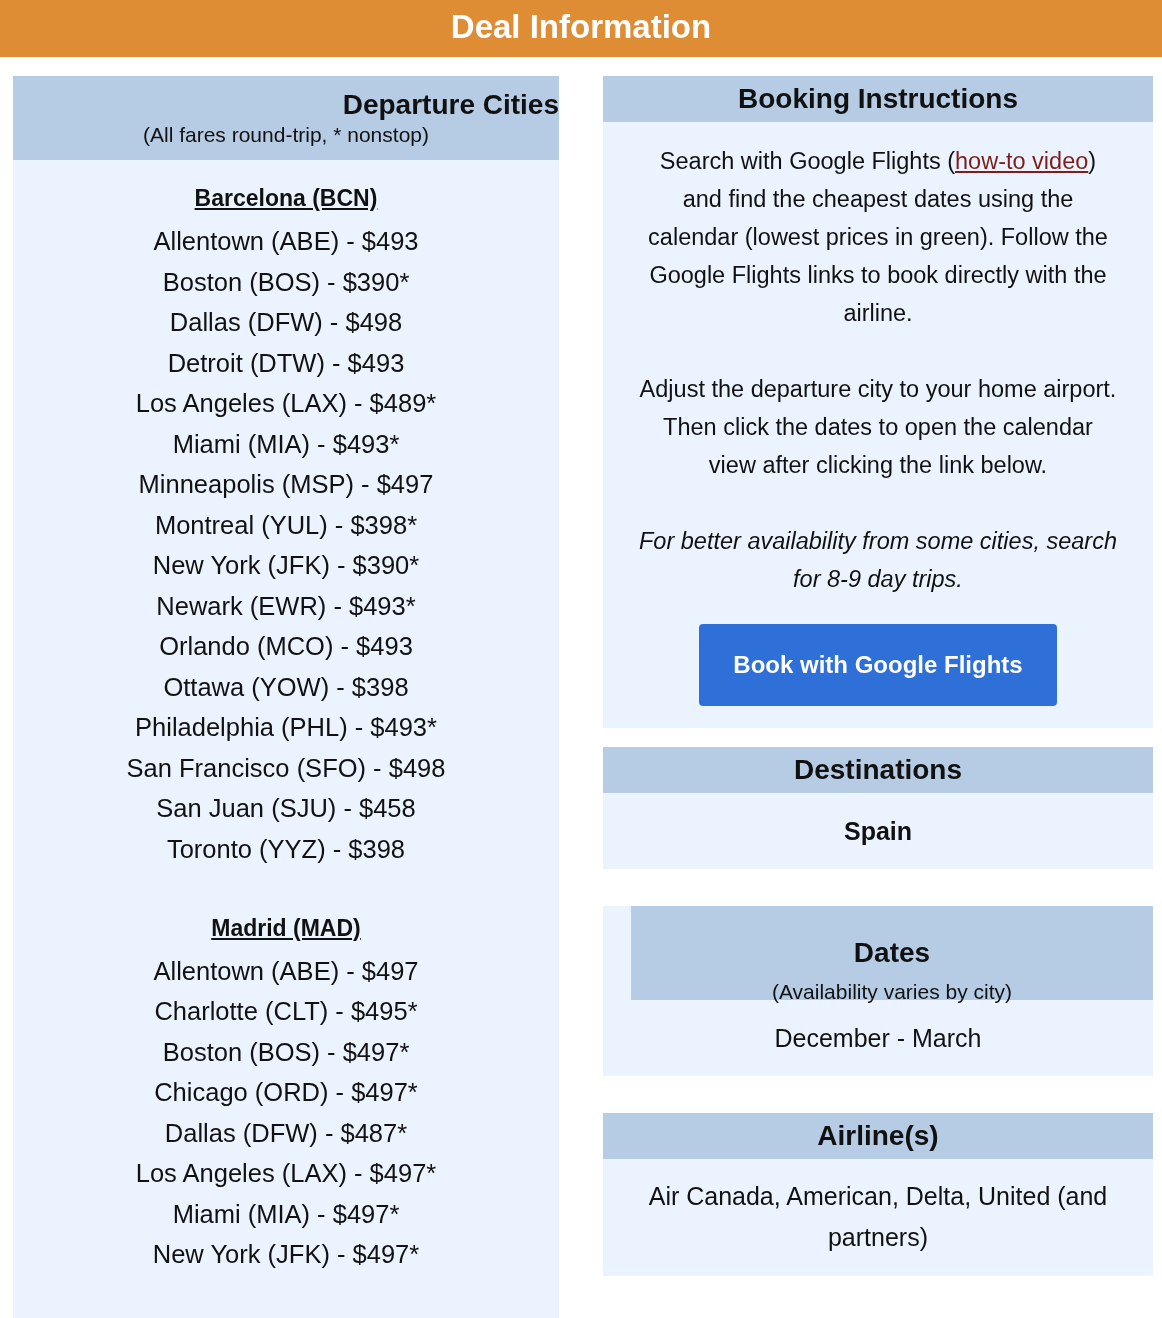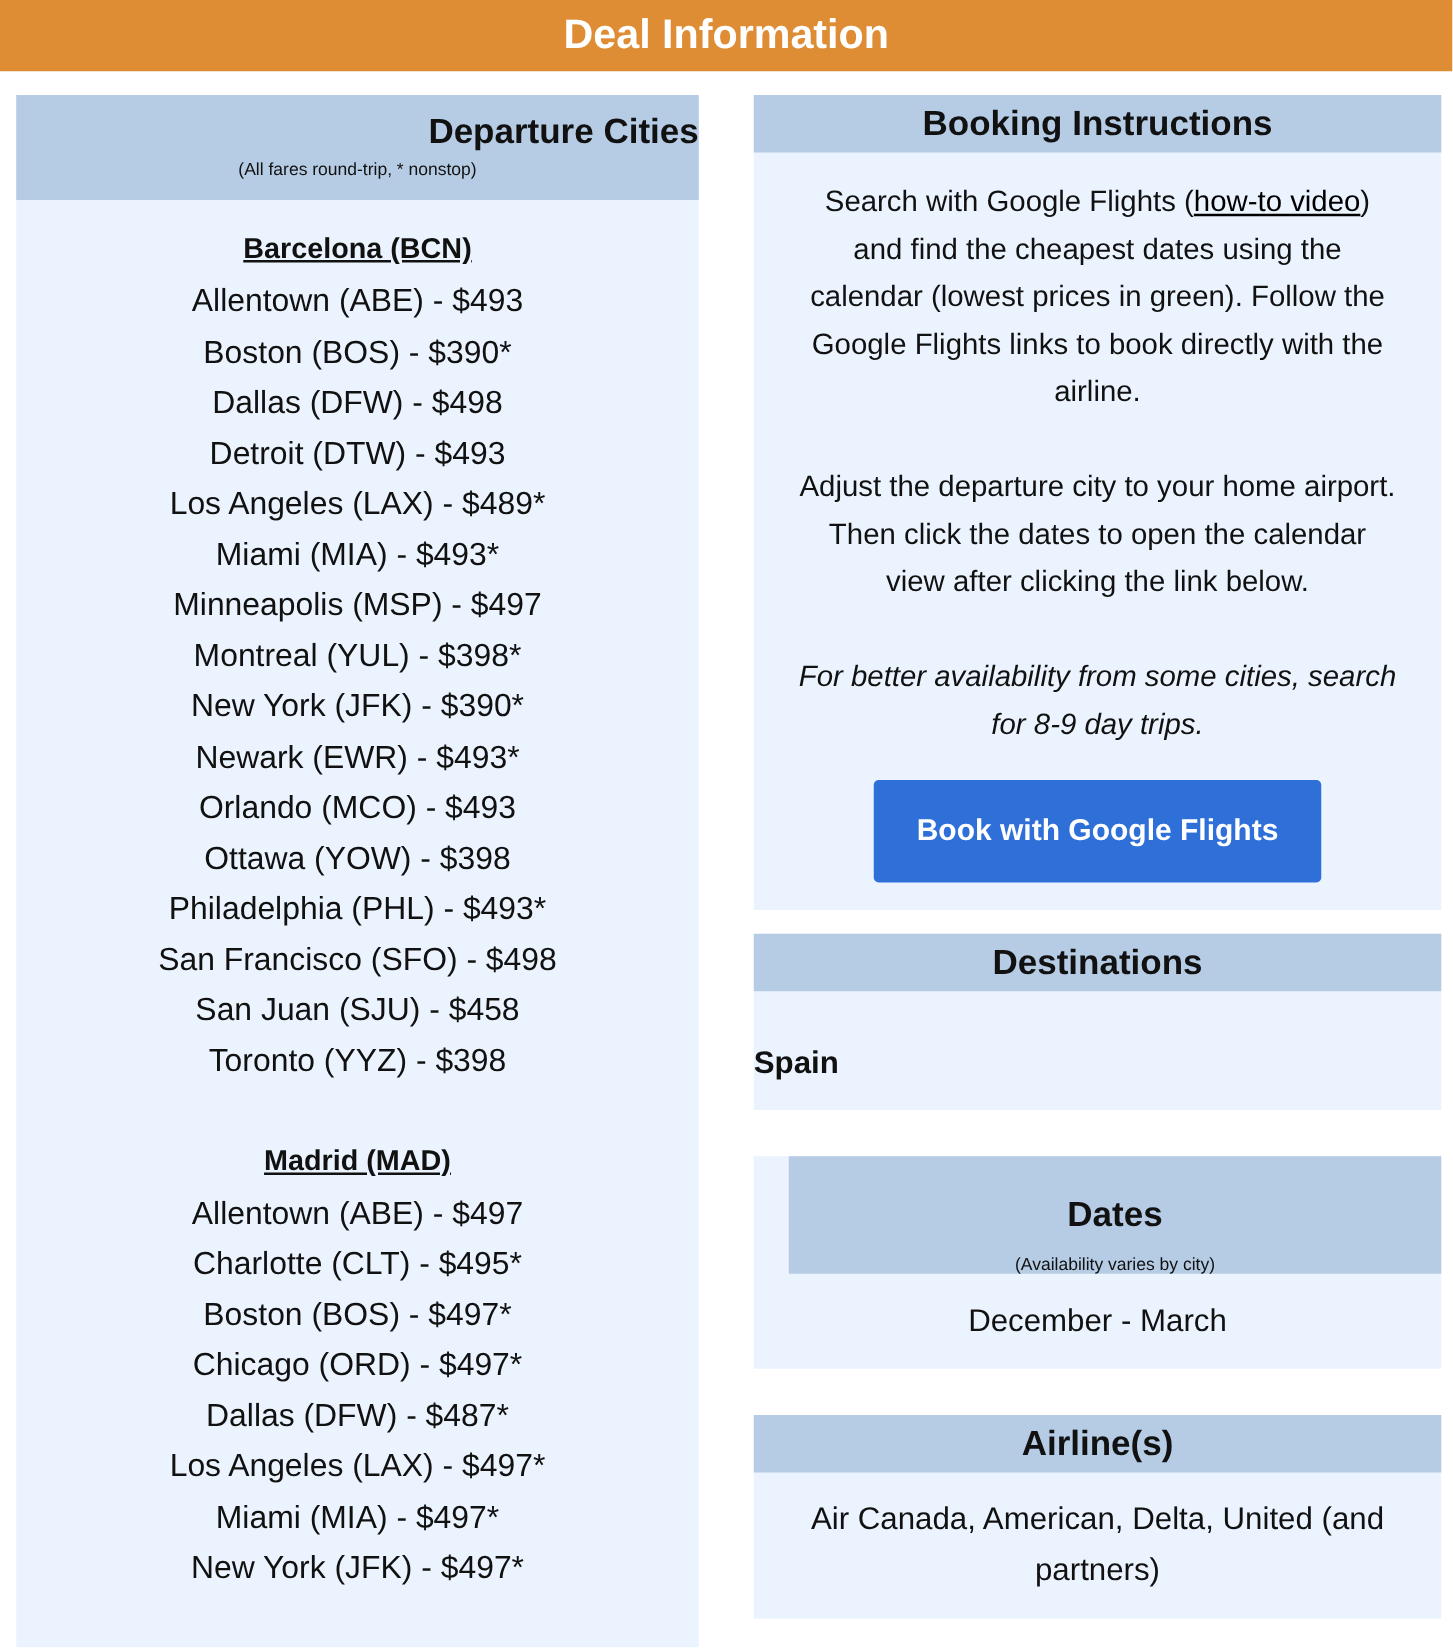--- a/index.html
+++ b/index.html
@@ -13,51 +13,51 @@
   }
 
   .panel-left {
     position: absolute; left: 13px; top: 76px; width: 546px; height: 1242px;
     background: #ebf4fe;
   }
   .hdr {
     background: #b6cce4; text-align: center; color: #111;
   }
   .hdr .title { font-weight: bold; font-size: 28px; }
-  .hdr .sub { font-size: 14px; }
+  .hdr .sub { font-size: 21px; }
 
   .left-hdr { height: 84px; padding-top: 12px; }
   .left-hdr .title { line-height: 34px; text-align: right; }
   .left-hdr .sub { line-height: 26px; }
 
   .city-list { text-align: center; padding-top: 20px; }
   .city-group { margin-bottom: 40.5px; }
   .city-group-title {
     font-weight: bold; font-size: 23px; text-decoration: underline;
     line-height: 37px; height: 41px;
   }
   .fare { font-size: 25.5px; line-height: 40.5px; }
 
   .right-col { position: absolute; left: 603px; top: 76px; width: 550px; }
   .card { background: #ebf4fe; }
   .right-col .hdr .title { line-height: 46px; }
 
   .booking-body { height: 606px; padding: 20px 36px 0; text-align: center; font-size: 23.5px; line-height: 38px; }
   .booking-body p { margin-bottom: 38px; }
   .booking-body p.note { font-style: italic; margin-bottom: 26px; }
-  .booking-body a { color: #000000; text-decoration: underline; margin-top: 23px; }
+  .booking-body a { color: #7f1d1d; text-decoration: underline; margin-top: 23px; }
 
   .book-btn {
     display: inline-block; width: 358px; height: 82px;
     background: #2e6fd8; color: #fff; border-radius: 4px;
     font-weight: bold; font-size: 24px; line-height: 82px; cursor: pointer;
   }
 
   .dest-card { margin-top: 19px; }
-  .dest-body { height: 76px; font-weight: bold; font-size: 25px; line-height: 76px; margin-top: 19px; }
+  .dest-body { height: 76px; text-align: center; font-weight: bold; font-size: 25px; line-height: 76px; }
 
   .dates-card { margin-top: 37px; }
   .dates-hdr { height: 94px; padding-top: 24px; margin-left: 28px; }
   .dates-hdr .title { line-height: 40px; }
   .dates-hdr .sub { line-height: 32px; }
   .dates-body { height: 76px; text-align: center; font-size: 25px; line-height: 76px; }
 
   .air-card { margin-top: 37px; }
   .air-body { height: 117px; text-align: center; font-size: 25px; line-height: 41px; padding: 17px 20px 0; }
 </style>

